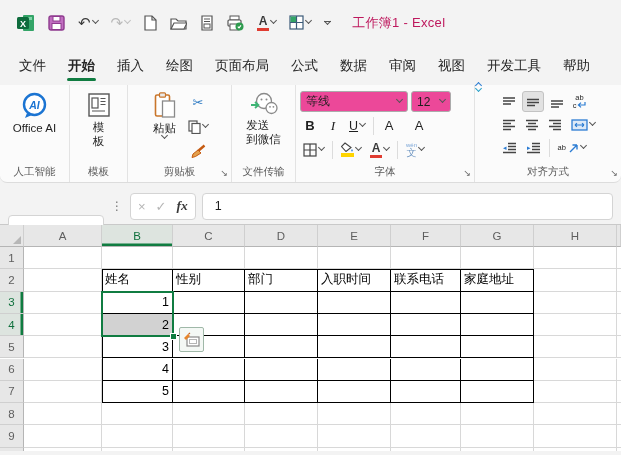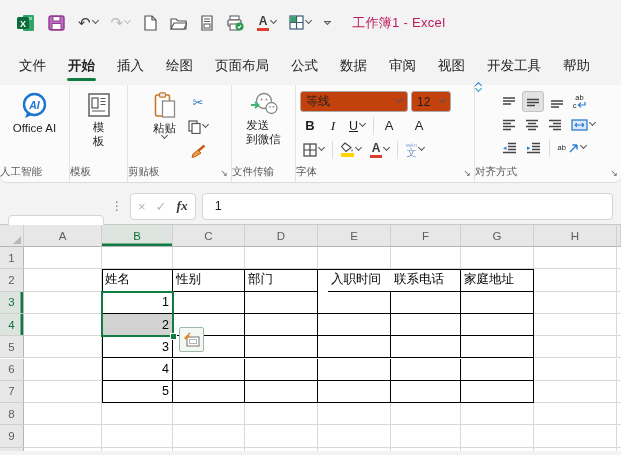--- a/index.html
+++ b/index.html
@@ -30,32 +30,32 @@
   .tab.active { font-weight:bold; }
   .tab.active::after { content:""; position:absolute; left:10px; right:10px; bottom:4px; height:3px;
                        background:#107c41; border-radius:2px; }
 
   
   .ribbon { height:98px; background:#fbfbfb; display:flex; border-bottom:1px solid #dcdcdc;
             border-bottom-left-radius:7px; border-bottom-right-radius:7px; }
   .rgroup { position:relative; display:flex; flex-direction:column; border-right:1px solid #e3e3e3; }
   .rgroup:last-child { border-right:none; }
   .rg-body { flex:1; display:flex; justify-content:center; padding-top:5px; }
-  .rg-label { height:19px; line-height:17px; font-size:10.5px; color:#5a5a5a; }
+  .rg-label { height:19px; line-height:17px; text-align:center; font-size:10.5px; color:#5a5a5a; }
   .launcher { position:absolute; right:3px; bottom:4px; font-size:9px; color:#666; line-height:9px; }
   .bigbtn { display:flex; flex-direction:column; align-items:center; gap:2px; padding:2px 5px; border-radius:3px; }
   .bigbtn .cap { font-size:11.5px; line-height:1.25; text-align:left; color:#1f1f1f; }
   .smallbtn { display:flex; align-items:center; justify-content:center; gap:2px; padding:2px 3px; border-radius:3px; min-width:20px; height:21px; }
   .selbtn { background:#e2e2e2; border:1px solid #c3c3c3; }
 
   .clip-col { display:flex; flex-direction:column; justify-content:flex-start; gap:3px; margin-left:4px; padding-top:2px; }
 
   .fontrows { display:flex; flex-direction:column; gap:3px; padding:1px 4px 0; width:100%; }
   .frow { display:flex; align-items:center; gap:3px; }
-  .combo { display:flex; align-items:center; justify-content:space-between; background:#c2410c;
+  .combo { display:flex; align-items:center; justify-content:space-between; background:#ec4899;
            border:1px solid #ababab; border-radius:3px; height:21px; padding:0 5px; font-size:12px; }
   .vsep { width:1px; height:18px; background:#dcdcdc; margin:0 2px; }
   .bld { font-weight:bold; font-size:13px; }
   .itl { font-style:italic; font-family:"Liberation Serif","DejaVu Serif",serif; font-size:13.5px; }
   .und { text-decoration:underline; font-size:12.5px; }
   .grow { display:flex; align-items:center; }
   .azbig { font-size:13px; font-weight:500; position:relative; }
   .caret-up, .caret-dn { position:absolute; top:-2px; right:-7px; width:5px; height:5px; border-right:1.4px solid #2b7cd3; border-bottom:1.4px solid #2b7cd3; }
   .caret-up { transform:rotate(-135deg); }
   .caret-dn { transform:rotate(45deg); border-color:#2aa0c8; top:1px; }
@@ -470,21 +470,21 @@
       <div class="cell" style="left: 318px; top: 22px; width: 73px; height: 22.3px;"></div>
       <div class="cell" style="left: 391px; top: 22px; width: 70px; height: 22.3px;"></div>
       <div class="cell" style="left: 461px; top: 22px; width: 73px; height: 22.3px;"></div>
       <div class="cell" style="left: 534px; top: 22px; width: 83px; height: 22.3px;"></div>
       <div class="cell" style="left: 617px; top: 22px; width: 4px; height: 22.3px;"></div>
       <div class="rhdr" style="left: 0px; top: 44.3px; width: 24px; height: 22.3px;">2</div>
       <div class="cell" style="left: 24px; top: 44.3px; width: 78px; height: 22.3px;"></div>
       <div class="cell b" style="left: 102px; top: 44.3px; width: 71px; height: 22.3px;">姓名</div>
       <div class="cell b" style="left: 173px; top: 44.3px; width: 72px; height: 22.3px;">性别</div>
       <div class="cell b" style="left: 245px; top: 44.3px; width: 73px; height: 22.3px;">部门</div>
-      <div class="cell b" style="left: 328px; top: 44.3px; width: 73px; height: 22.3px;">入职时间</div>
+      <div class="cell b" style="left: 318px; top: 44.3px; width: 73px; height: 22.3px;">入职时间</div>
       <div class="cell b" style="left: 391px; top: 44.3px; width: 70px; height: 22.3px;">联系电话</div>
       <div class="cell b" style="left: 461px; top: 44.3px; width: 73px; height: 22.3px;">家庭地址</div>
       <div class="cell" style="left: 534px; top: 44.3px; width: 83px; height: 22.3px;"></div>
       <div class="cell" style="left: 617px; top: 44.3px; width: 4px; height: 22.3px;"></div>
       <div class="rhdr rowsel" style="left: 0px; top: 66.6px; width: 24px; height: 22.3px;">3</div>
       <div class="cell" style="left: 24px; top: 66.6px; width: 78px; height: 22.3px;"></div>
       <div class="cell b num" style="left: 102px; top: 66.6px; width: 71px; height: 22.3px;">1</div>
       <div class="cell b" style="left: 173px; top: 66.6px; width: 72px; height: 22.3px;"></div>
       <div class="cell b" style="left: 245px; top: 66.6px; width: 73px; height: 22.3px;"></div>
       <div class="cell b" style="left: 318px; top: 66.6px; width: 73px; height: 22.3px;"></div>

